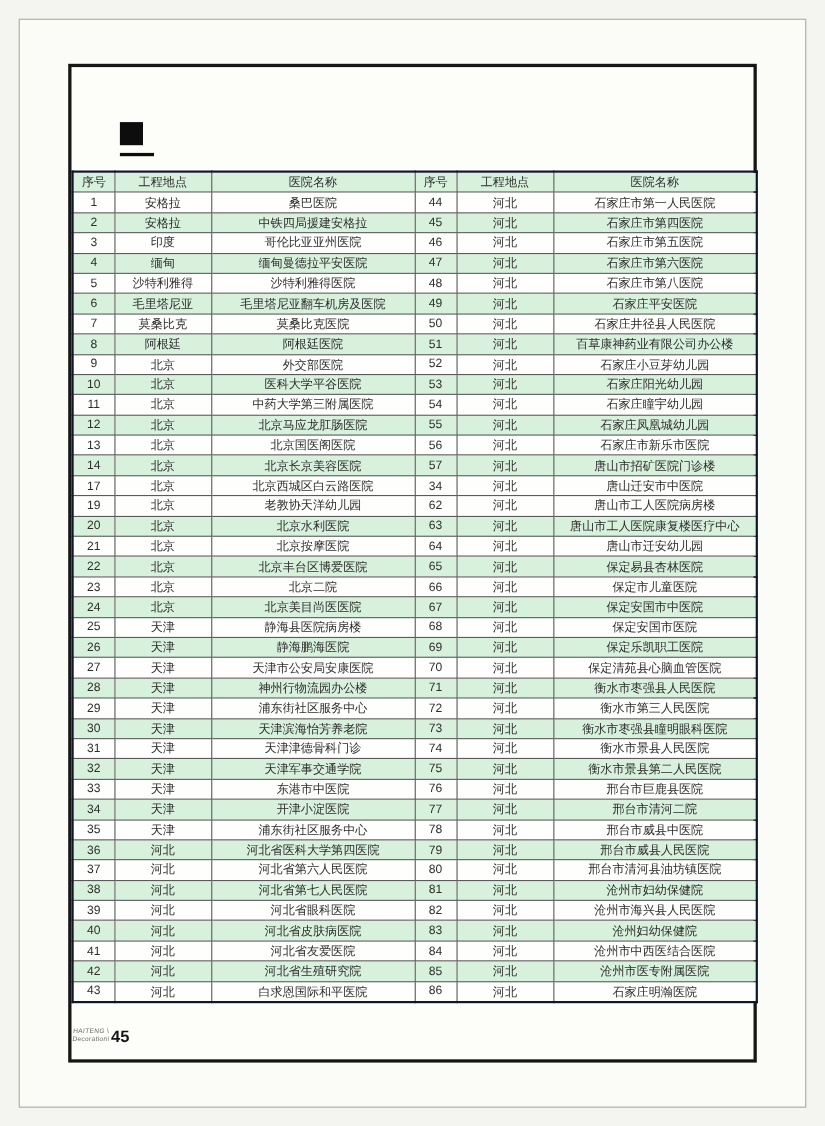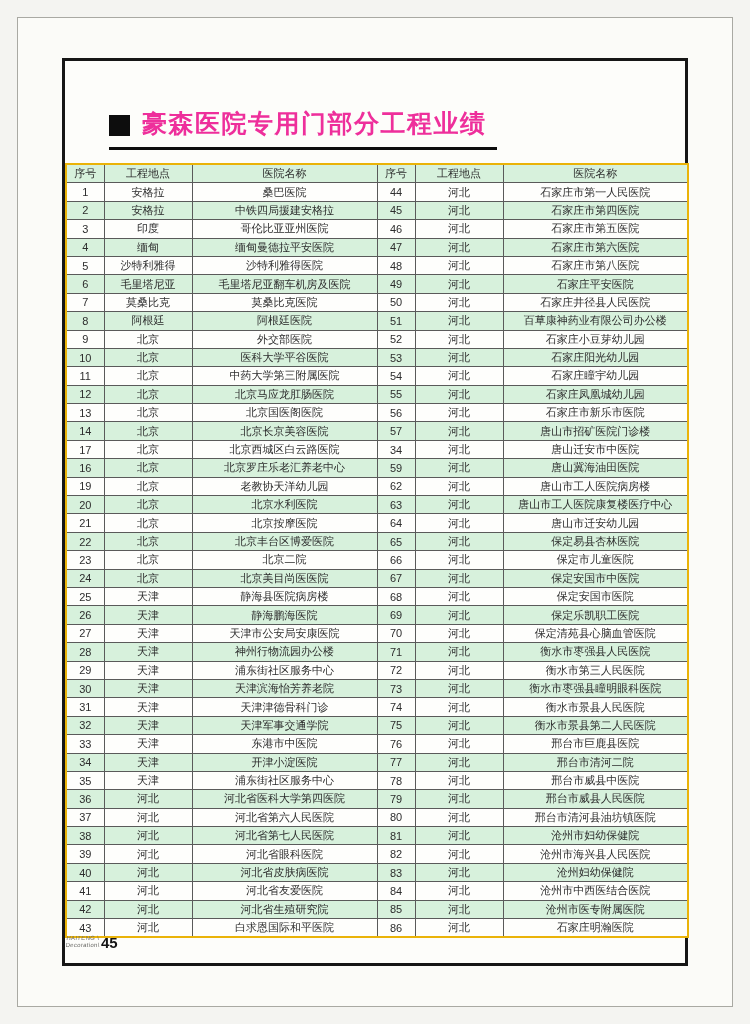--- a/index.html
+++ b/index.html
@@ -28,21 +28,21 @@
     border-bottom:3px solid #0d0d0d;width:fit-content;
   }
   .title-square{width:21px;height:21px;background:#0d0d0d;flex:0 0 auto;margin-top:4px;}
   .title-text{
     color:var(--pink);font-size:25px;font-weight:bold;
     letter-spacing:1.5px;white-space:nowrap;
   }
   .projects-table{
     border-collapse:collapse;table-layout:fixed;width:622px;
     margin:13px auto 0;font-size:11px;color:#2d2d2d;
-    border:2px solid #eab308;
+    border:2px solid #0f172a;
   }
   .projects-table th,.projects-table td{
     border:1px solid var(--grid);
     text-align:center;vertical-align:middle;
     height:17.4px;padding:0 2px;
     overflow:hidden;white-space:nowrap;
     font-weight:normal;background:#fefefc;
   }
   .projects-table thead th{background:var(--green);}
   .projects-table tr.alt td{background:var(--green);}
@@ -63,21 +63,20 @@
 </style>
 </head>
 <body>
 
 <div class="page">
   <div class="outer-frame">
     <div class="inner-frame">
 
       <div class="title-row">
         <div class="title-square"></div>
-        <div class="title-text">豪森医院专用门部分工程业绩</div>
       </div>
 
       <table class="projects-table">
         <colgroup>
           <col class="col-no">
             <col class="col-loc">
             <col class="col-name">
           <col class="col-no">
             <col class="col-loc">
             <col class="col-name">
@@ -206,28 +205,20 @@
               <td class="col-name">唐山市招矿医院门诊楼</td>
             </tr>
             <tr>
               <td class="col-no">17</td>
               <td class="col-loc">北京</td>
               <td class="col-name">北京西城区白云路医院</td>
               <td class="col-no">34</td>
               <td class="col-loc">河北</td>
               <td class="col-name">唐山迁安市中医院</td>
             </tr>
-            <tr class="alt">
-              <td class="col-no">16</td>
-              <td class="col-loc">北京</td>
-              <td class="col-name">北京罗庄乐老汇养老中心</td>
-              <td class="col-no">59</td>
-              <td class="col-loc">河北</td>
-              <td class="col-name">唐山冀海油田医院</td>
-            </tr>
             <tr>
               <td class="col-no">19</td>
               <td class="col-loc">北京</td>
               <td class="col-name">老教协天洋幼儿园</td>
               <td class="col-no">62</td>
               <td class="col-loc">河北</td>
               <td class="col-name">唐山市工人医院病房楼</td>
             </tr>
             <tr class="alt">
               <td class="col-no">20</td>

